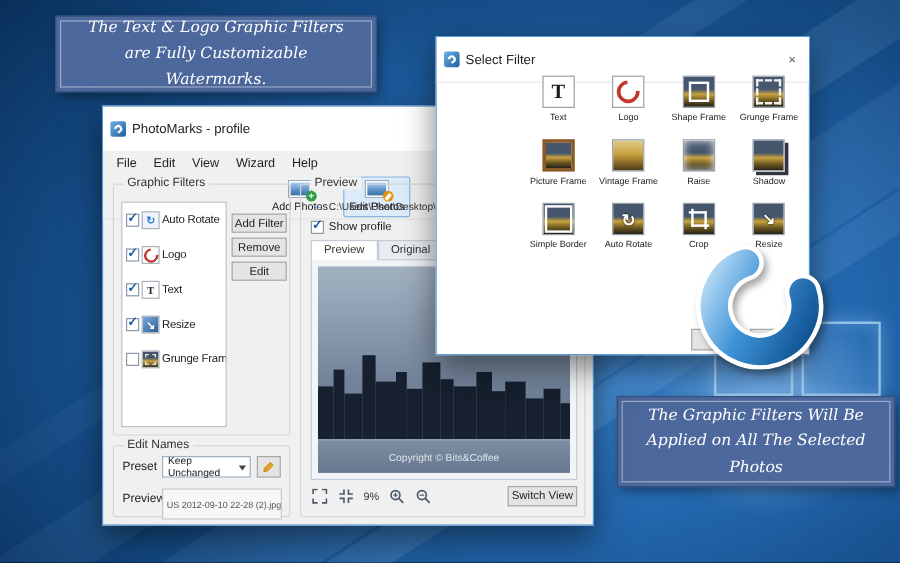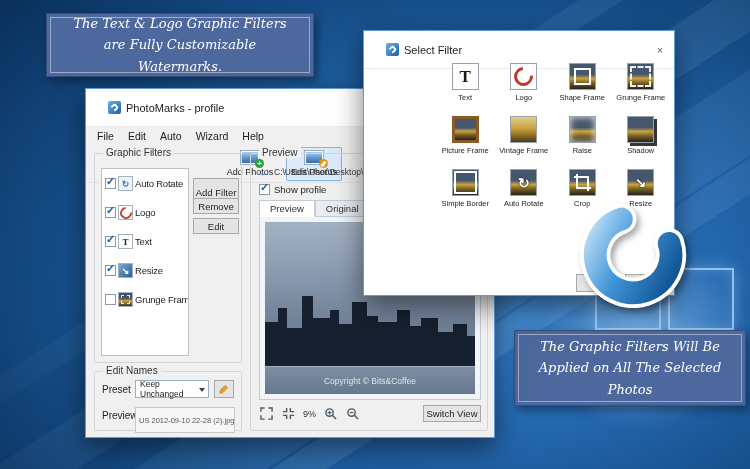--- a/index.html
+++ b/index.html
@@ -19,21 +19,21 @@
 .callout{position:absolute;z-index:12;background:#4d689c;border:1px solid #35507f;
   box-shadow:3px 4px 9px rgba(0,0,0,0.4);color:#fff;font-family:"DejaVu Serif",serif;font-style:italic;
   font-size:13px;line-height:1.65;display:flex;align-items:center;justify-content:center;text-align:center;padding:6px 14px}
 .callout::after{content:"";position:absolute;inset:3px;border:1px solid rgba(255,255,255,0.45);pointer-events:none}
 #callout-top{left:46px;top:13px;width:268px;height:64px}
 #callout-bottom{left:514px;top:330px;width:232px;height:76px}
 
 .win{position:absolute;background:#f0f0f0;border:1px solid #5f9bd5;box-shadow:0 10px 26px rgba(0,0,0,0.5)}
 #main-win{left:85px;top:88px;width:410px;height:350px;z-index:20}
 #dialog{left:363px;top:30px;width:312px;height:266px;background:#fff;z-index:50}
-.titlebar{height:38px;background:#fff;display:flex;align-items:center;gap:5px;padding-left:22px;
+.titlebar{height:38px;background:#fff;display:flex;align-items:center;gap:5px;padding-left:6px;
   font-size:11px;color:#222;border-bottom:1px solid #e9e9e9}
 .app-ico{width:13px;height:13px;border-radius:2px;background:linear-gradient(135deg,#6db1e8,#1e5f9e);position:relative;flex:none}
 .app-ico::after{content:"";position:absolute;inset:3px;border:2px solid #fff;border-left-color:transparent;border-radius:50%;transform:rotate(-40deg)}
 .wctrl{margin-left:auto;display:flex;height:100%}
 .wbtn{width:28px;height:100%;display:flex;align-items:center;justify-content:center;font-size:11px;color:#555}
 .menubar{height:18px;display:flex;align-items:center;font-size:10.5px;color:#222;padding-left:4px;background:#f0f0f0}
 .menu-item{padding:0 7px}
 
 .toolbar{height:38px;display:flex;align-items:center;gap:8px;padding-left:136px;background:#f0f0f0;border-bottom:1px solid #e4e4e4}
 .tbtn{display:flex;flex-direction:column;align-items:center;justify-content:center;width:56px;height:34px;
@@ -61,21 +61,21 @@
 .mini{width:15px;height:15px;flex:none;border:1px solid #a8b2bc;position:relative;display:flex;align-items:center;justify-content:center;font-size:9px}
 .m-rotate{background:#eef4fa;color:#2b7cd3;font-weight:bold}.m-rotate::after{content:"↻"}
 .m-logo{background:#fff}
 .m-logo::after{content:"";width:8px;height:8px;border-radius:50%;border:2.5px solid #c0392b;border-top-color:transparent;transform:rotate(40deg)}
 .m-text{background:#fff;color:#222;font-family:"Liberation Serif",serif;font-weight:bold}.m-text::after{content:"T"}
 .m-resize{background:linear-gradient(135deg,#7aa8d8,#2d5f96);color:#fff;font-weight:bold}.m-resize::after{content:"↘"}
 .m-grunge{background:linear-gradient(180deg,#44546a 40%,#c9a23e 60%,#3a3226 100%)}
 .m-grunge::after{content:"";position:absolute;inset:2px;border:1.5px dashed #eee}
 
 .btn{background:#e4e4e4;border:1px solid #a8a8a8;font-size:9.5px;color:#222;display:flex;align-items:center;justify-content:center}
-#btn-addfilter{position:absolute;left:98px;top:24px;width:46px;height:28px}
+#btn-addfilter{position:absolute;left:98px;top:24px;width:46px;height:16px}
 #btn-remove{position:absolute;left:98px;top:44px;width:46px;height:16px}
 #btn-edit{position:absolute;left:98px;top:64px;width:46px;height:16px}
 
 .pathrow{position:absolute;left:8px;top:12px;display:flex;gap:4px;align-items:center;font-size:8.5px;color:#333;width:222px;white-space:nowrap;overflow:hidden}
 .backarrow{color:#2b7cd3;font-size:11px;font-weight:bold}
 .showrow{position:absolute;left:8px;top:30px;display:flex;gap:4px;align-items:center;font-size:9.5px;color:#222}
 .tabs{position:absolute;left:8px;top:46px;display:flex}
 .tab{height:17px;padding:0 10px;font-size:9.5px;display:flex;align-items:center;border:1px solid #c2ccd6;background:#e9edf1;color:#333}
 .tab.active{background:#fff;border-bottom-color:#fff;position:relative;z-index:2}
 .imgpane{position:absolute;left:8px;top:62px;width:222px;height:184px;background:#f2f5f8;border:1px solid #c2ccd6}
@@ -161,21 +161,21 @@
       <span>PhotoMarks - profile</span>
       <span class="wctrl">
         <span class="wbtn">–</span>
         <span class="wbtn">□</span>
         <span class="wbtn">×</span>
       </span>
     </div>
     <div class="menubar">
       <span class="menu-item">File</span>
       <span class="menu-item">Edit</span>
-      <span class="menu-item">Auto</span>
+      <span class="menu-item">View</span>
       <span class="menu-item">Wizard</span>
       <span class="menu-item">Help</span>
     </div>
     <div class="toolbar">
       <div class="tbtn">
         <span class="tb-ico">
             <span class="ph"></span>
             <span class="badge plus"></span>
           </span>
         <span>Add Photos</span>

